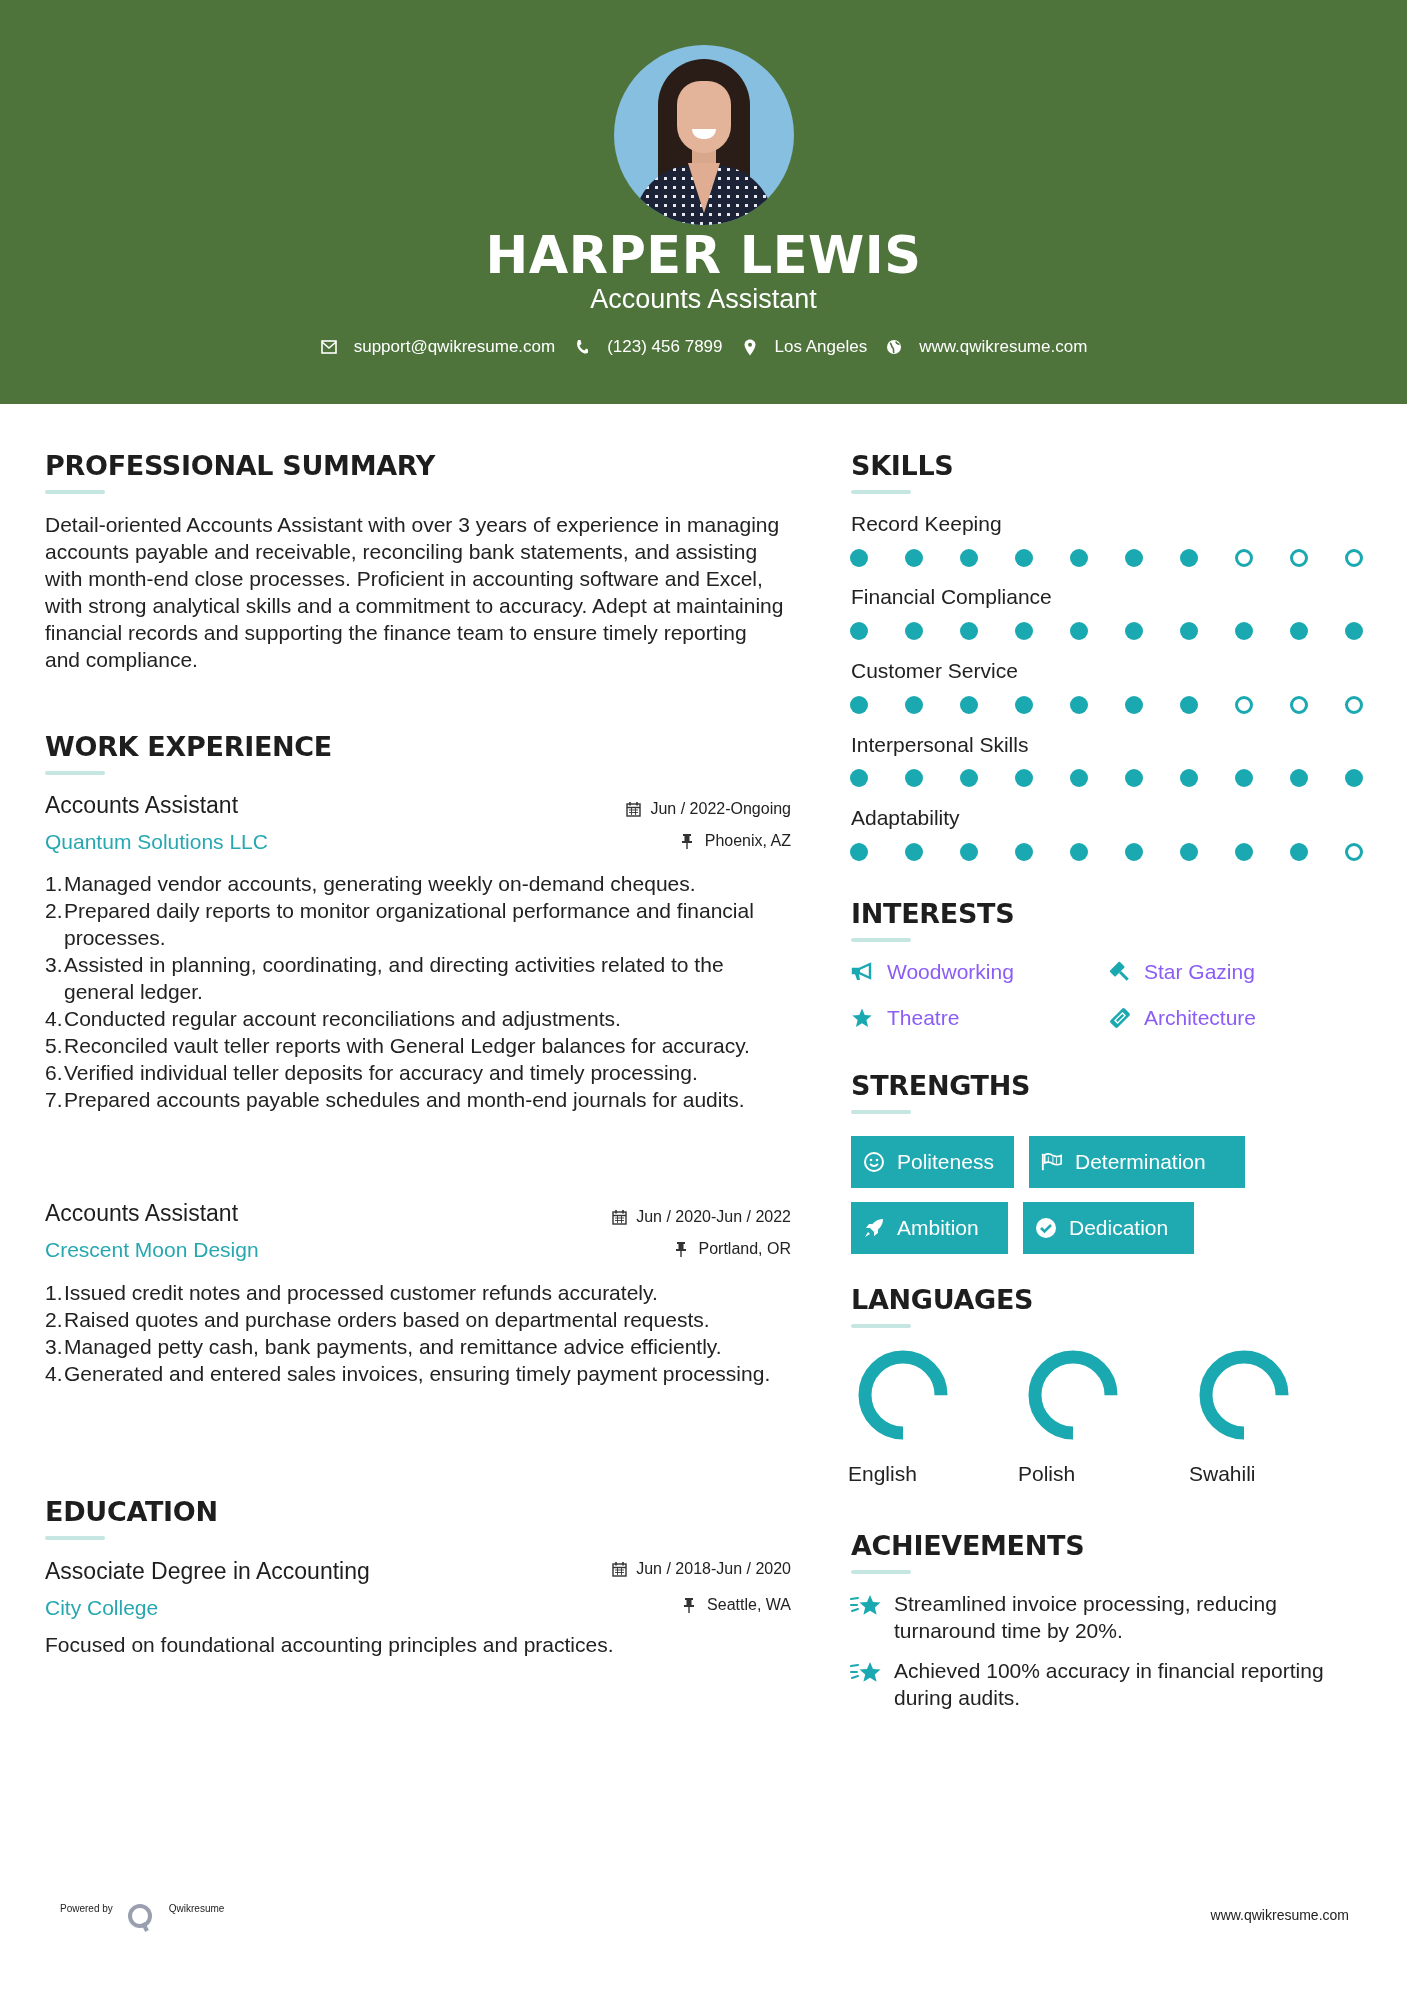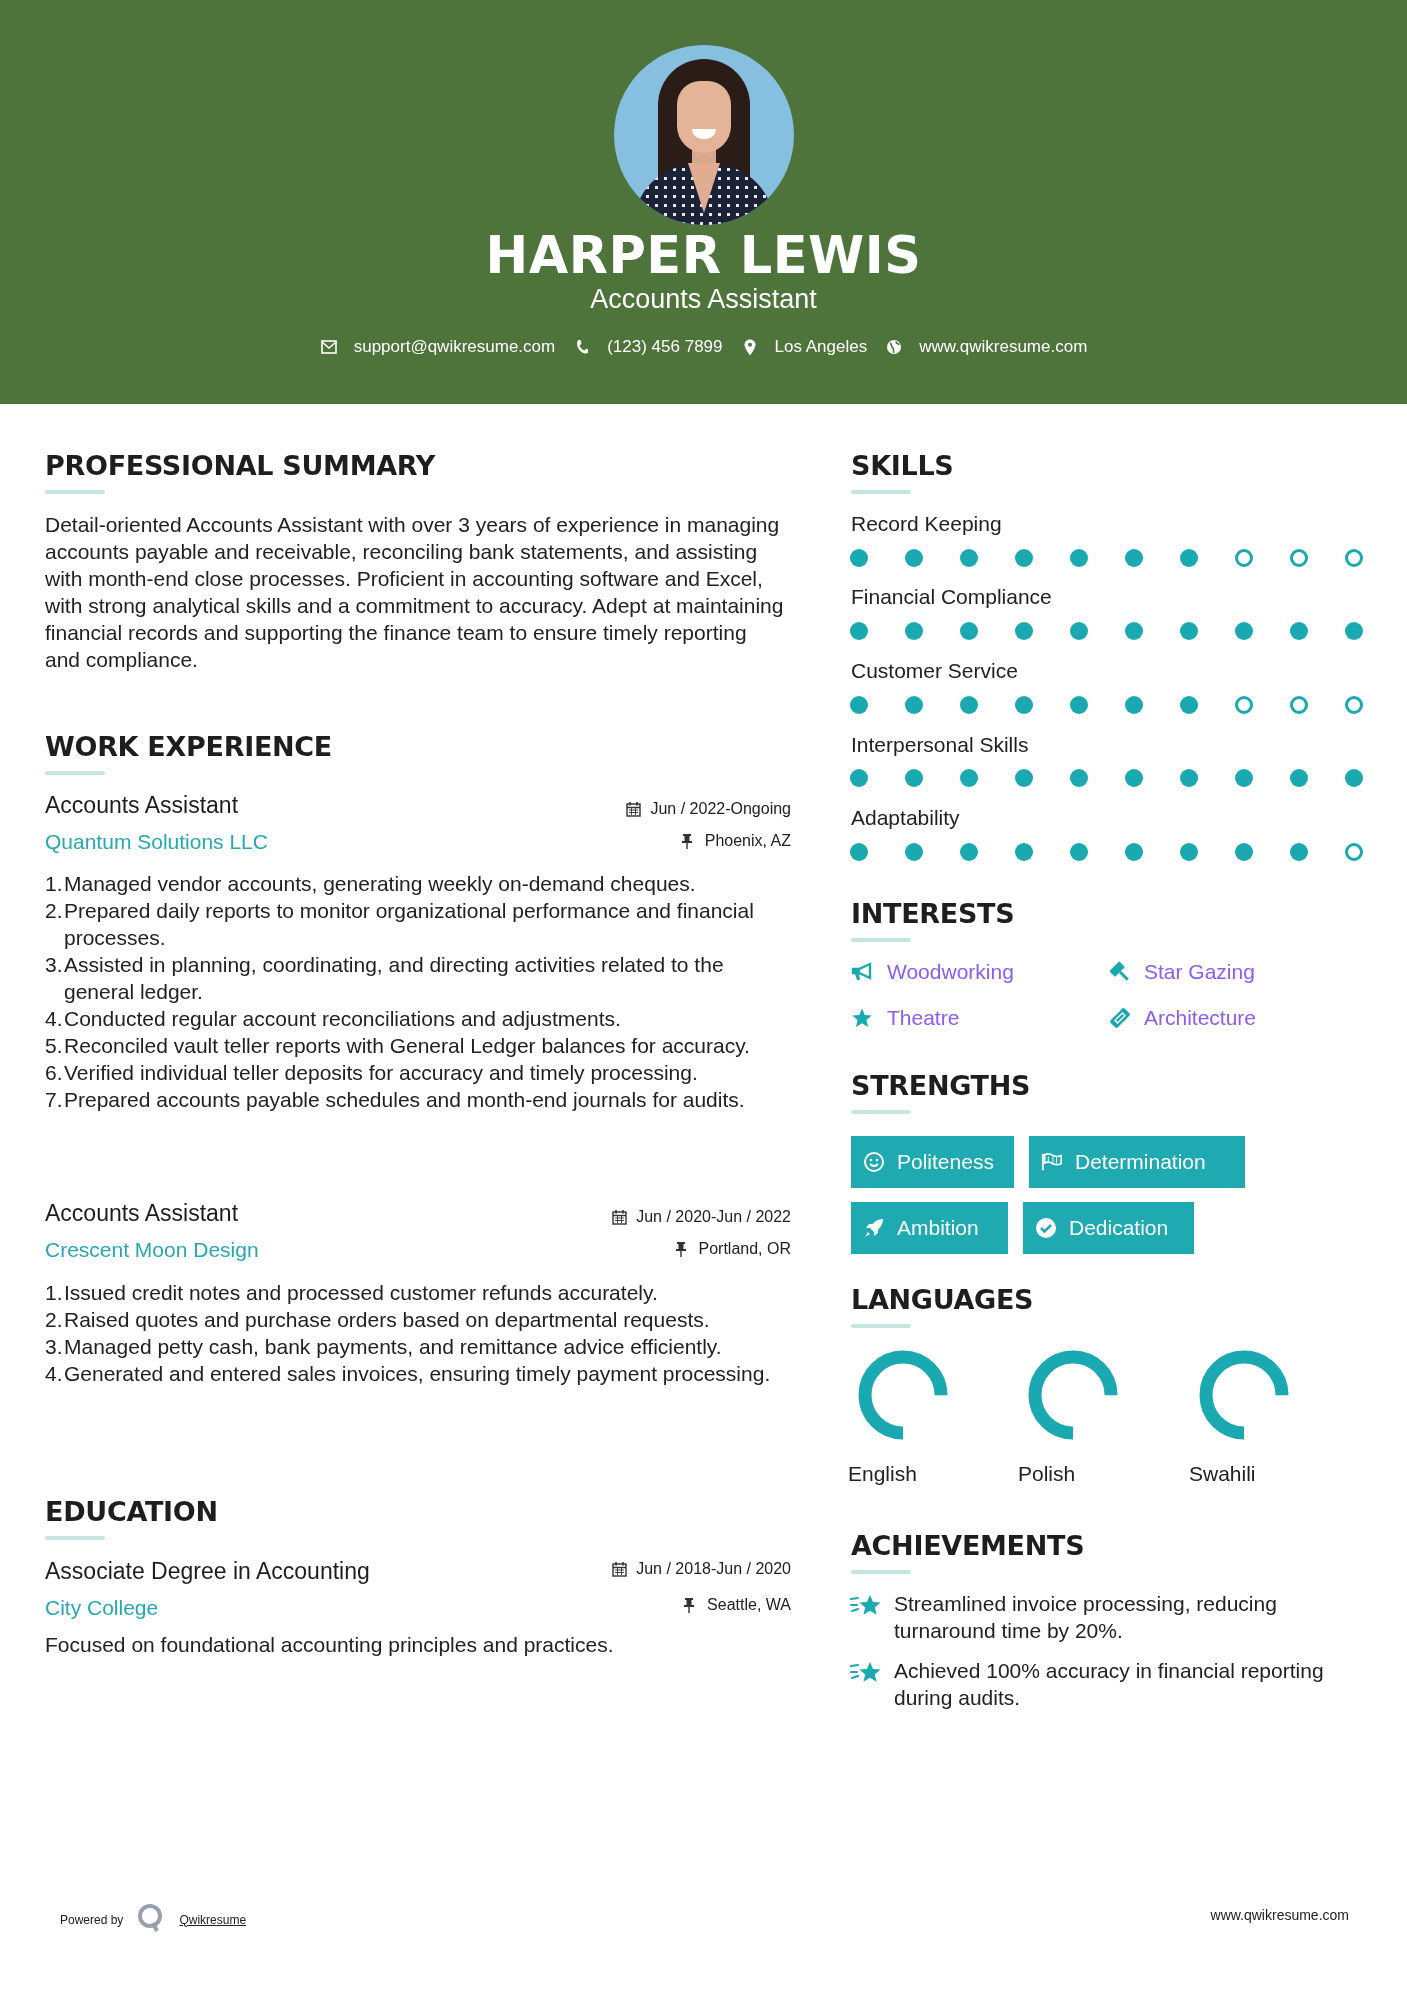--- a/index.html
+++ b/index.html
@@ -46,23 +46,23 @@
   .chip { position: absolute; height: 52px; background: #1fa9b0; color: #ffffff; font-size: 21px; display: flex; align-items: center; padding-left: 12px; }
   .chip .cicon { display: inline-flex; width: 22px; height: 22px; margin-right: 12px; align-items: center; justify-content: center; }
 
   .lang { position: absolute; width: 110px; }
   .lang svg { display: block; margin: 0 auto; }
   .lang .lname { font-size: 21px; color: #222; margin-top: 22px; }
 
   .ach { position: absolute; left: 850px; display: flex; font-size: 21px; line-height: 27px; color: #222; }
   .ach .aicon { width: 44px; flex: 0 0 44px; padding-top: 2px; }
 
-  .footer-left { position: absolute; left: 60px; top: 1903px; display: flex; align-items: center; font-size: 12px; color: #222; }
+  .footer-left { position: absolute; left: 60px; top: 1903px; display: flex; font-size: 10px; color: #222; }
   .footer-left .q { margin: 0 14px; }
-  .footer-left .brand { text-decoration: underline; }
+  .footer-left .brand { }
   .footer-right { position: absolute; right: 58px; top: 1907px; font-size: 14px; color: #222; }
 </style>
 </head>
 <body>
 
 <div class="header">
   <div class="avatar">
     <div class="hair"></div>
     <div class="shirt"></div>
     <div class="neck"></div>

